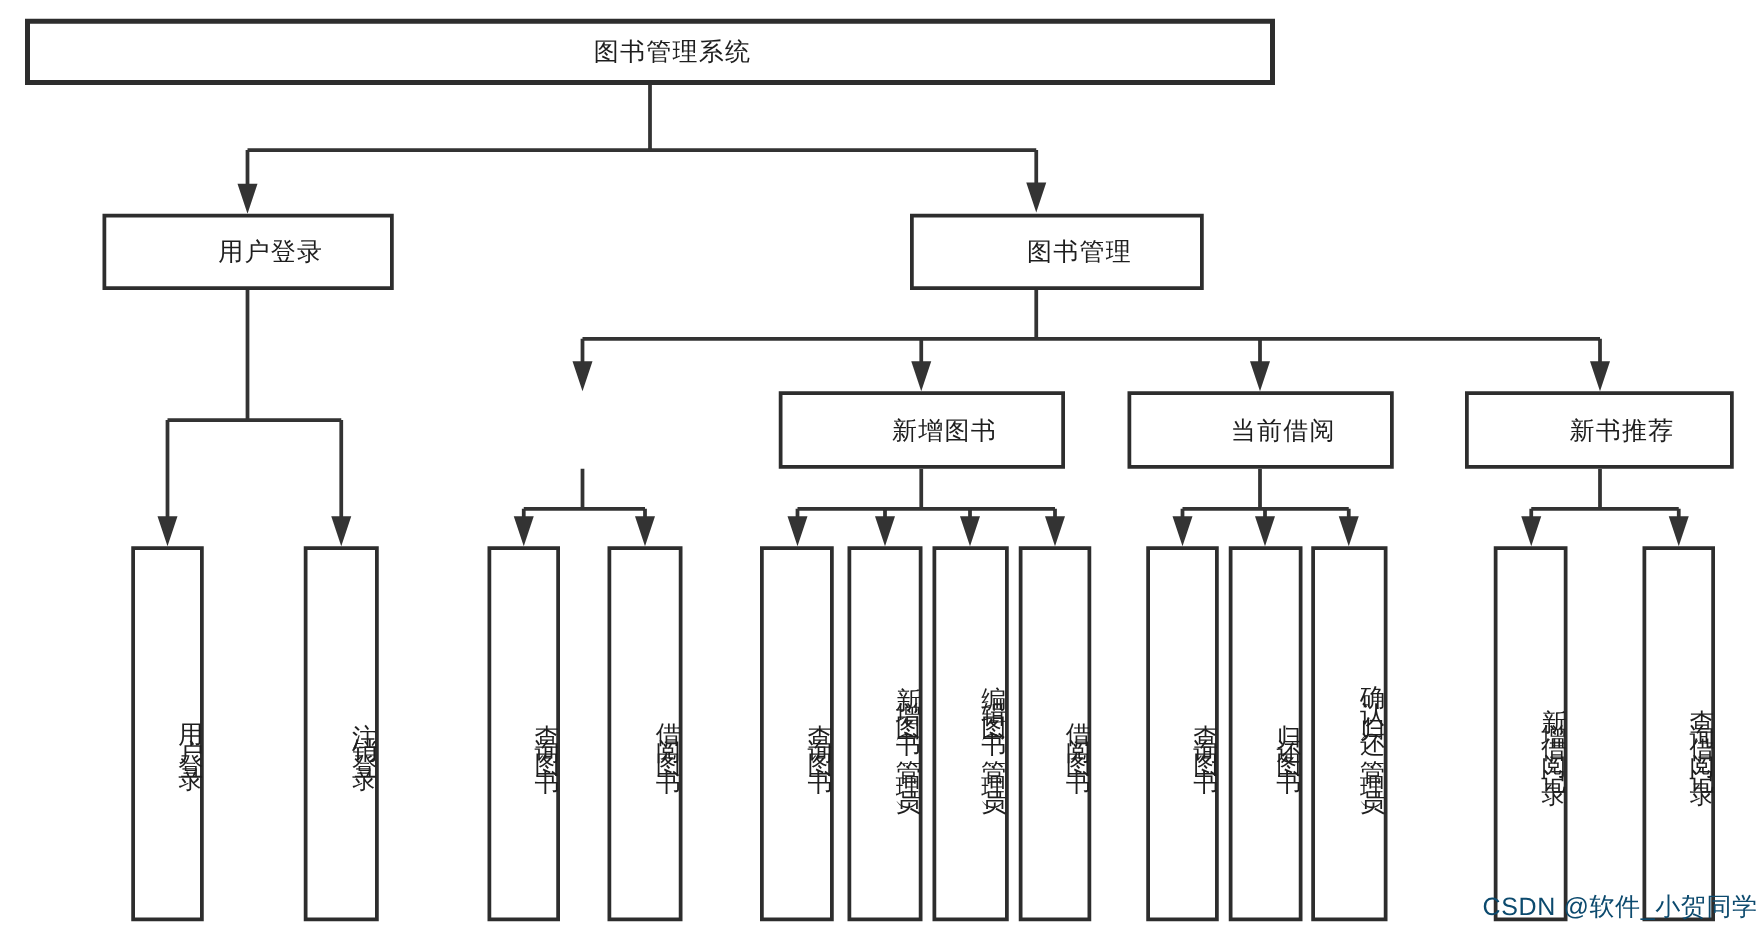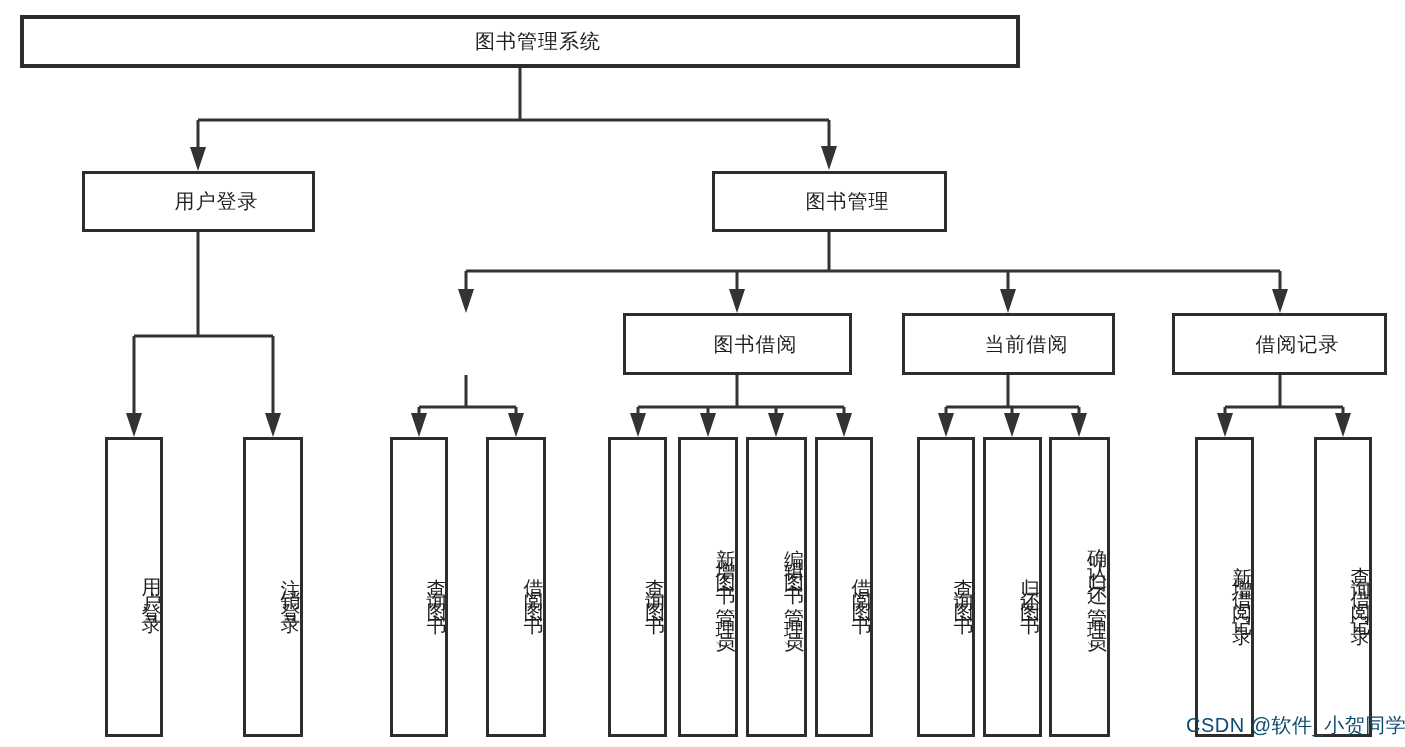--- a/index.html
+++ b/index.html
@@ -100,25 +100,25 @@
       <polygon points="1004,413 1020,413 1012,437"></polygon>
       <polygon points="1071,413 1087,413 1079,437"></polygon>
       <polygon points="1217,413 1233,413 1225,437"></polygon>
       <polygon points="1335,413 1351,413 1343,437"></polygon>
     </g>
   </svg>
 
   <div class="hbox root" style="left:20px;top:15px;width:1000px;height:53px">图书管理系统</div>
 
   <div class="hbox" style="left:82px;top:171px;width:233px;height:61px">用户登录</div>
-  <div class="hbox" style="left:712px;top:171px;width:235px;height:61px">图书管理</div>
+  <div class="hbox" style="left:728px;top:171px;width:235px;height:61px">图书管理</div>
 
-  <div class="hbox" style="left:623px;top:313px;width:229px;height:62px">图书借阅</div>
+  <div class="hbox" style="left:623px;top:313px;width:229px;height:62px">新增图书</div>
   <div class="hbox" style="left:902px;top:313px;width:213px;height:62px">当前借阅</div>
-  <div class="hbox" style="left:1172px;top:313px;width:215px;height:62px">借阅记录</div>
+  <div class="hbox" style="left:1172px;top:313px;width:215px;height:62px">新书推荐</div>
 
   <div class="vbox" style="left:105px;width:58px">用户登录</div>
   <div class="vbox" style="left:243px;width:60px">注销登录</div>
 
   <div class="vbox" style="left:390px;width:58px">查询图书</div>
   <div class="vbox" style="left:486px;width:60px">借阅图书</div>
 
   <div class="vbox" style="left:608px;width:59px">查询图书</div>
   <div class="vbox" style="left:678px;width:60px">新增图书（管理员）</div>
   <div class="vbox" style="left:746px;width:61px">编辑图书（管理员）</div>

